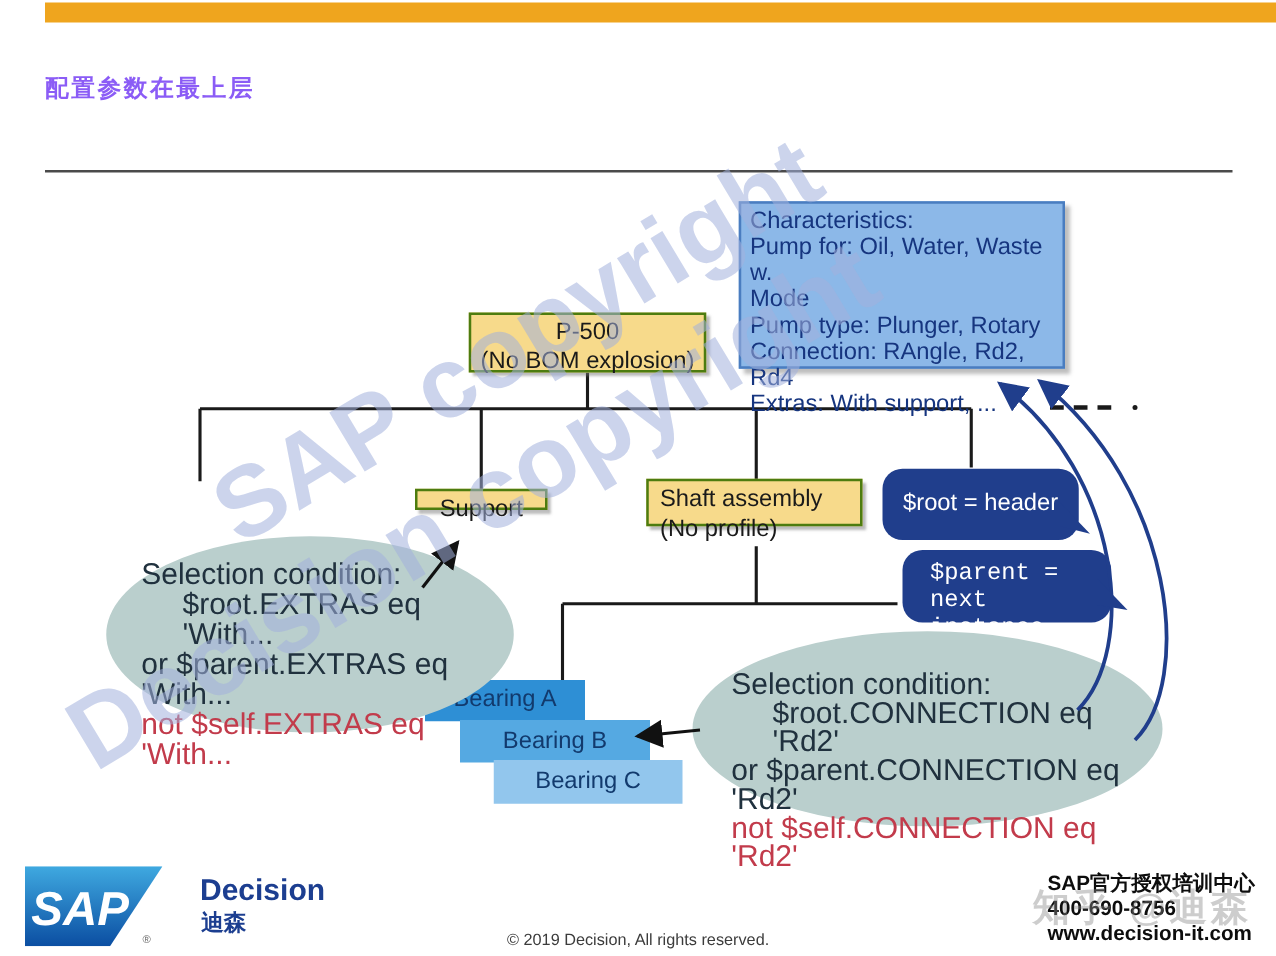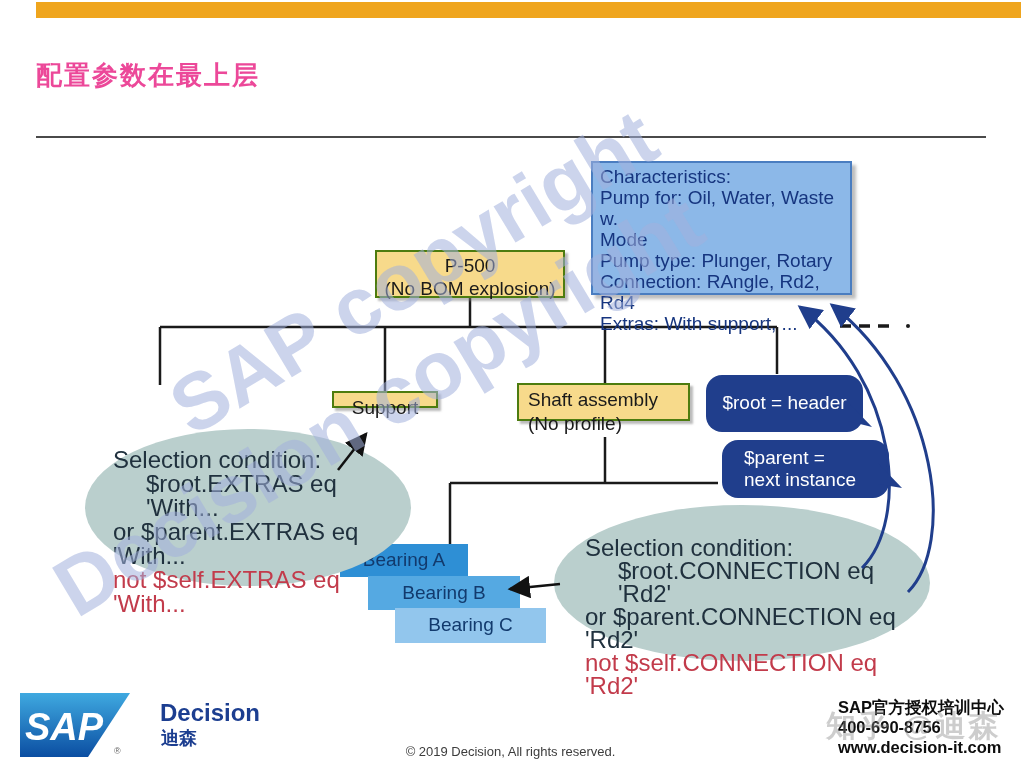--- a/index.html
+++ b/index.html
@@ -1,21 +1,21 @@
 <!DOCTYPE html>
 <html><head>
 <meta charset="utf-8">
 <style>
   html,body{margin:0;padding:0;background:#ffffff;}
   .slide{
     position:relative;width:1021px;height:765px;overflow:hidden;background:#fff;
     font-family:"Liberation Sans","DejaVu Sans",sans-serif;
   }
   .topbar{position:absolute;left:36px;top:2px;width:985px;height:16px;background:#EFA51E;}
-  .title{position:absolute;left:36px;top:58px;font-size:26px;font-weight:bold;color:#ec4899;letter-spacing:2px;}
+  .title{position:absolute;left:36px;top:58px;font-size:19px;font-weight:bold;color:#8b5cf6;letter-spacing:2px;}
   .titlerule{position:absolute;left:36px;top:136px;width:950px;height:2px;background:#4a4a4a;}
 
   svg.layer{position:absolute;left:0;top:0;}
   #lines-under{z-index:1;}
   .node{position:absolute;z-index:2;box-sizing:border-box;}
   #arrows-over{z-index:3;pointer-events:none;}
   .wm{position:absolute;z-index:4;pointer-events:none;font-weight:bold;white-space:nowrap;
       color:rgba(163,177,221,0.55);transform-origin:left center;}
   .wm1{left:178px;top:368px;font-size:80px;transform:rotate(-31deg);}
   .wm2{left:62px;top:548px;font-size:82px;transform:rotate(-31deg);}
@@ -24,21 +24,21 @@
            box-shadow:4px 4px 3px rgba(110,110,110,0.45);padding:3px 7px;color:#16357F;
            font-size:19px;line-height:21px;font-weight:500;}
   .ybox{background:#F7DA8B;border:2px solid #4d7c0f;box-shadow:3px 3px 2px rgba(120,120,120,0.5);
         color:#1a1a1a;font-size:19px;}
   .p500{left:375px;top:250px;width:190px;height:48px;text-align:center;line-height:23px;padding-top:2px;}
   .support{left:332px;top:391px;width:106px;height:17px;text-align:center;line-height:29px;}
   .shaft{left:517px;top:383px;width:173px;height:38px;padding:3px 0 0 9px;line-height:24px;}
 
   .bubble{background:#203E8C;border-radius:16px;color:#ffffff;font-size:19px;z-index:2;position:absolute;box-sizing:border-box;}
   .rootb{left:706px;top:375px;width:157px;height:57px;text-align:center;line-height:55px;}
-  .parentb{left:722px;top:440px;width:167px;height:58px;padding:7px 0 16px 22px;line-height:22px;}
+  .parentb{left:722px;top:440px;width:167px;height:58px;padding:7px 0 16px 22px;line-height:22px;font-family:Liberation Mono, monospace;}
 
   .bearing{position:absolute;z-index:2;color:#123A6D;font-size:19px;text-align:center;box-sizing:border-box;}
   .bA{left:340px;top:544px;width:128px;height:33px;background:#2E8FD5;line-height:32px;}
   .bB{left:368px;top:576px;width:152px;height:34px;background:#55A9E2;line-height:33px;}
   .bC{left:395px;top:608px;width:151px;height:35px;background:#92C6ED;line-height:34px;}
 
   .ellipse{position:absolute;z-index:2;border-radius:50%;background:#BACFCD;color:#20313E;
            font-size:24px;line-height:24px;box-sizing:border-box;}
   .ellL{left:85px;top:429px;width:326px;height:157px;padding:19px 0 0 28px;}
   .ellR{left:554px;top:505px;width:376px;height:156px;padding:31px 0 0 31px;line-height:23px;}

